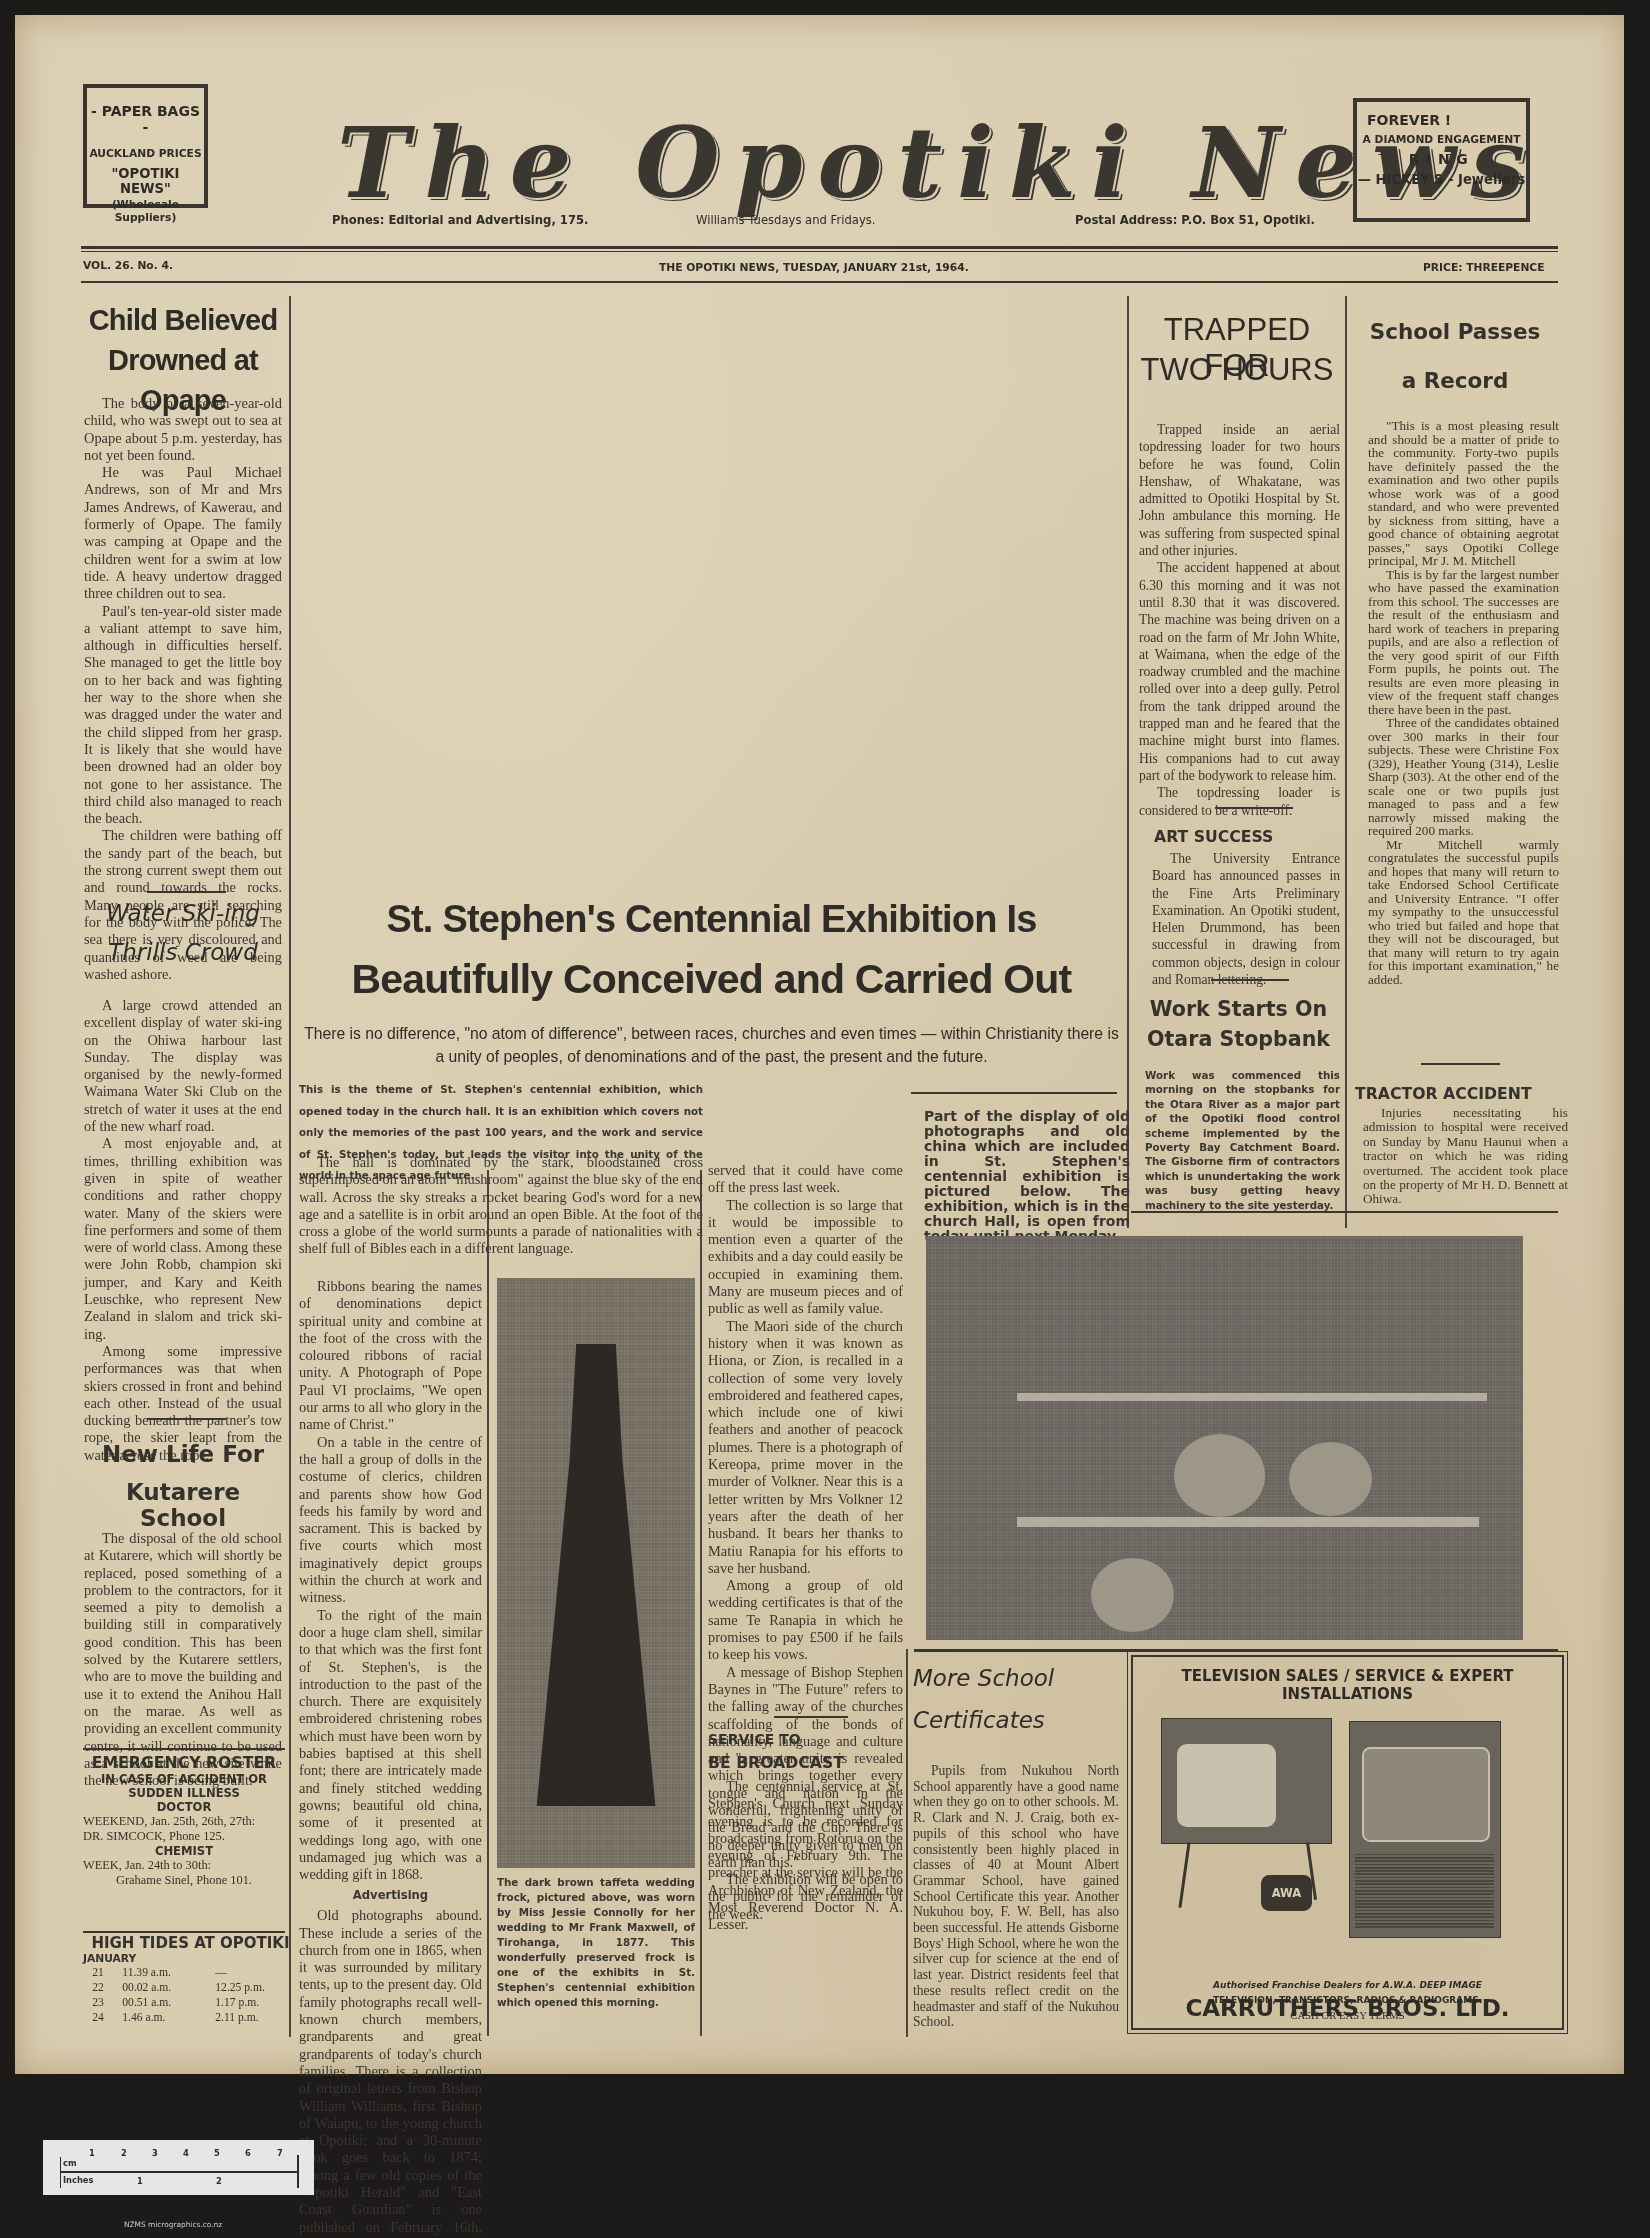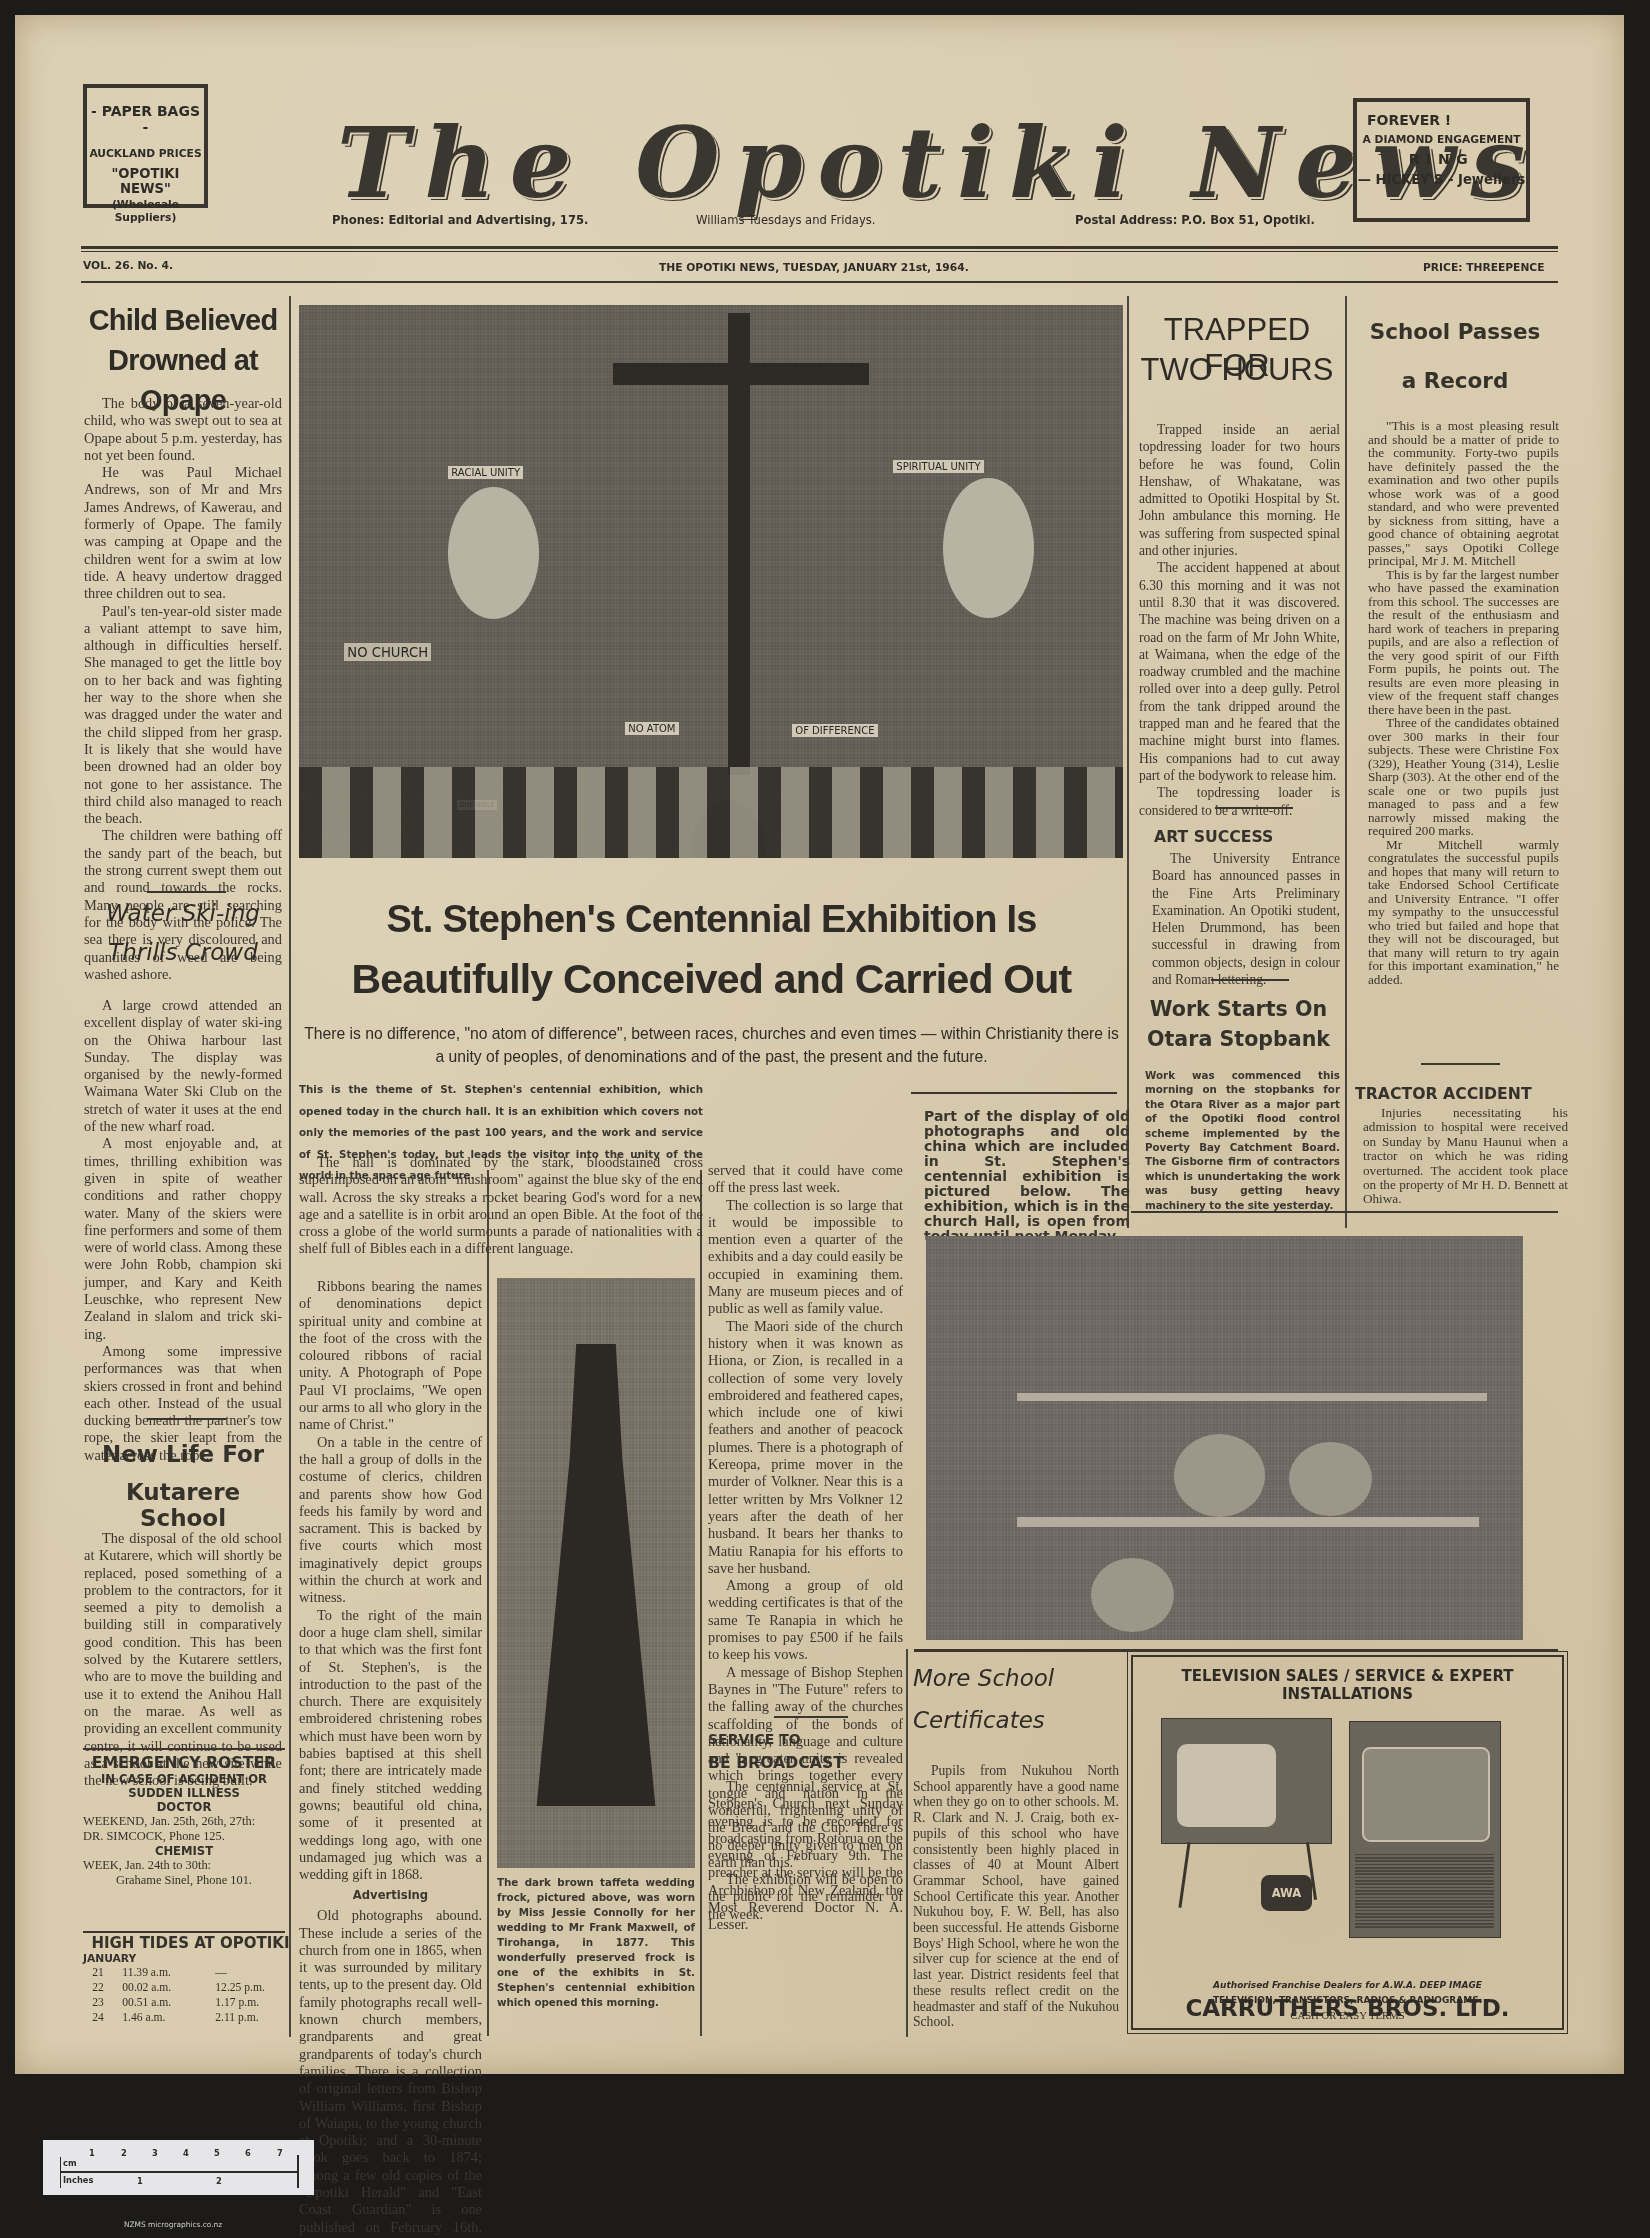--- a/index.html
+++ b/index.html
@@ -117,35 +117,20 @@
           </tr>
       <tr>
             <td>24</td>
             <td>1.46 a.m.</td>
             <td>2.11 p.m.</td>
           </tr>
     </tbody>
       </table>
   </div>
 
-  <div class="photo" style="left:284px;top:290px;width:824px;height:553px;overflow:hidden;">
-    <div class="abs" style="left:429px;top:8.3px;width:21.5px;height:462px;background:#2e2b26;"></div>
-    <div class="abs" style="left:314px;top:58px;width:256px;height:21.5px;background:#2e2b26;"></div>
-    <div class="abs" style="left:149px;top:182px;width:91px;height:132px;border-radius:50%;background:#b9b3a3;"></div>
-    <div class="abs" style="left:644px;top:173px;width:91px;height:140px;border-radius:50%;background:#b9b3a3;"></div>
-    <div class="abs" style="left:392px;top:495px;width:74px;height:99px;border-radius:50%;background:#4f4b43;"></div>
-    <div class="abs sans" style="left:149px;top:161px;font-size:10px;background:#cfc8b6;padding:0.8px 3.3px;color:#2a2722;">RACIAL UNITY</div>
-    <div class="abs sans" style="left:594px;top:155px;font-size:10px;background:#cfc8b6;padding:0.8px 3.3px;color:#2a2722;">SPIRITUAL UNITY</div>
-    <div class="abs sans" style="left:45px;top:338px;font-size:13.2px;background:#bdb6a4;padding:1.7px 3.3px;color:#2a2722;">NO CHURCH</div>
-    <div class="abs sans" style="left:326px;top:417px;font-size:10px;background:#cfc8b6;padding:0.8px 3.3px;color:#2a2722;">NO ATOM</div>
-    <div class="abs sans" style="left:493px;top:419px;font-size:10px;background:#cfc8b6;padding:0.8px 3.3px;color:#2a2722;">OF DIFFERENCE</div>
-    <div class="abs sans" style="left:158px;top:495px;font-size:6.6px;background:#cfc8b6;padding:0.8px 2.5px;color:#2a2722;">ONE BIBLE</div>
-
-    <div class="abs" style="left:0;top:462px;width:824px;height:91px;background:repeating-linear-gradient(90deg,#2f2c27 0 23px,#9a9484 23px 51px);opacity:.85;"></div>
-  </div>
 
   <div class="abs cond" style="left:284px;top:941px;width:825px;text-align:center;font-size:41px;font-weight:bold;letter-spacing:-0.8px;">Beautifully Conceived and Carried Out</div>
   <div class="abs cond" style="left:284px;top:883px;width:825px;text-align:center;font-size:38px;font-weight:bold;letter-spacing:-0.8px;">St. Stephen's Centennial Exhibition Is</div>
   <div class="abs cond" style="left:284px;top:1007px;width:825px;font-size:15.7px;line-height:23px;text-align:center;">There is no difference, "no atom of difference", between races, churches and even times — within Christianity there is a unity of peoples, of denominations and of the past, the present and the future.</div>
   <div class="abs bold-text" style="left:284px;top:1064px;width:404px;font-size:10.3px;line-height:21.5px;">This is the theme of St. Stephen's centennial exhibition, which opened today in the church hall. It is an exhibition which covers not only the memories of the past 100 years, and the work and service of St. Stephen's today, but leads the visitor into the unity of the world in the space age future.</div>
   <div class="abs body-text" style="left:284px;top:1139px;width:404px;">
     <p>The hall is dominated by the stark, bloodstained cross superimposed on an atom "mushroom" against the blue sky of the end wall. Across the sky streaks a rocket bearing God's word for a new age and a satellite is in orbit around an open Bible. At the foot of the cross a globe of the world surmounts a parade of nationalities with a shelf full of Bibles each in a different language.</p>
   </div>
 
   <div class="abs body-text" style="left:284px;top:1263px;width:183px;">

